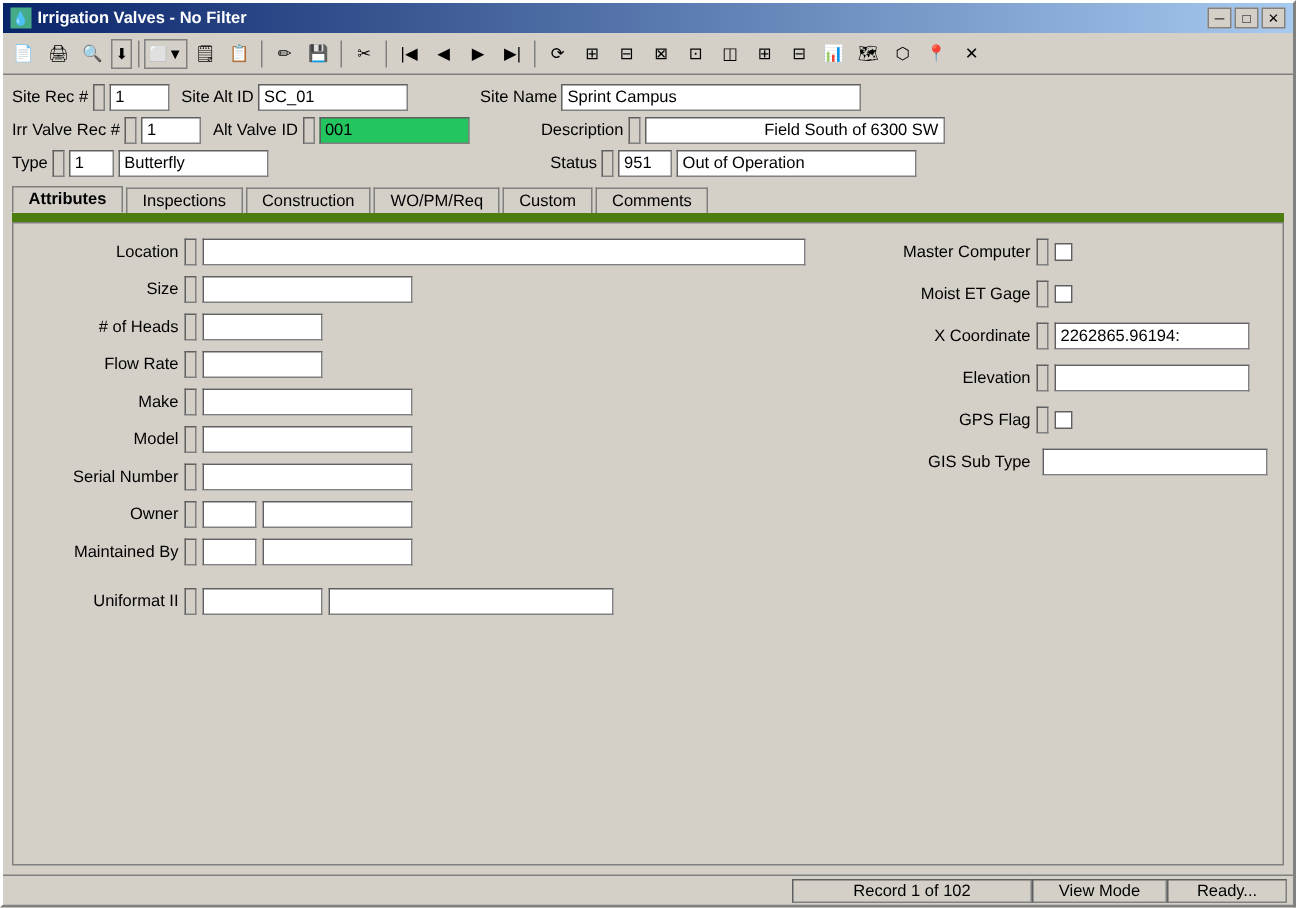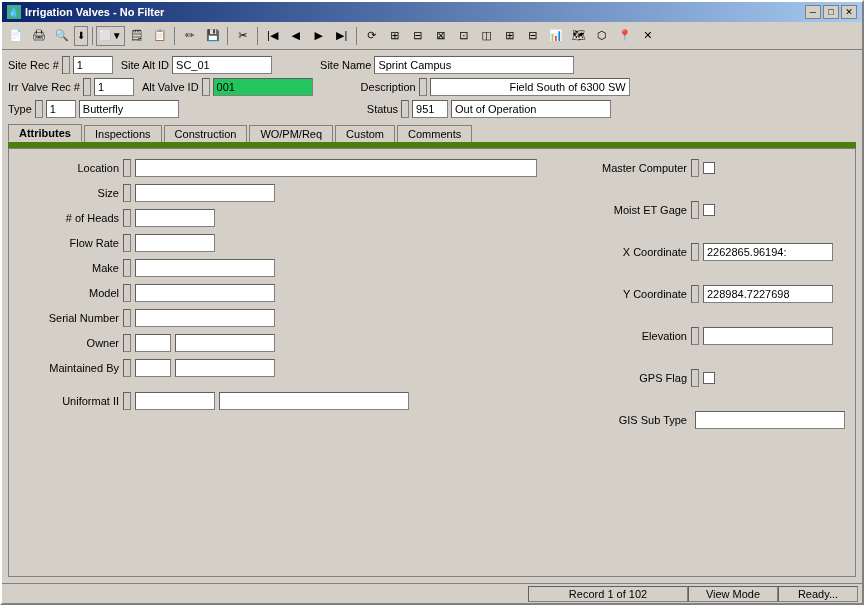--- a/index.html
+++ b/index.html
@@ -399,45 +399,40 @@
             </div>
 
             <div class="attr-row" style="margin-top:8px">
               <span class="attr-label">Uniformat II</span>
               <div class="indicator-box"></div>
               <input class="input-box" style="width: 80px;" value="">
               <input class="input-box" style="width: 190px;" value="">
             </div>
           </div>
 
-          <div style="display:flex;flex-direction:column;gap:24px;min-width:270px">
+          <div style="display:flex;flex-direction:column;gap:10px;min-width:270px">
 
             <div class="attr-row">
               <span class="attr-label" style="width:120px">Master Computer</span>
               <div class="indicator-box"></div>
               <div class="checkbox-box"></div>
             </div>
 
             <div class="attr-row">
               <span class="attr-label" style="width:120px">Moist ET Gage</span>
               <div class="indicator-box"></div>
               <div class="checkbox-box"></div>
             </div>
 
             <div class="attr-row">
               <span class="attr-label" style="width:120px">X Coordinate</span>
               <div class="indicator-box"></div>
               <input class="input-box" style="width: 130px;" value="2262865.96194:">
             </div>
 
-            <div class="attr-row">
-              <span class="attr-label" style="width:120px">Y Coordinate</span>
-              <div class="indicator-box"></div>
-              <input class="input-box" style="width: 130px;" value="228984.7227698">
-            </div>
 
             <div class="attr-row">
               <span class="attr-label" style="width:120px">Elevation</span>
               <div class="indicator-box"></div>
               <input class="input-box" style="width: 130px;" value="">
             </div>
 
             <div class="attr-row">
               <span class="attr-label" style="width:120px">GPS Flag</span>
               <div class="indicator-box"></div>

